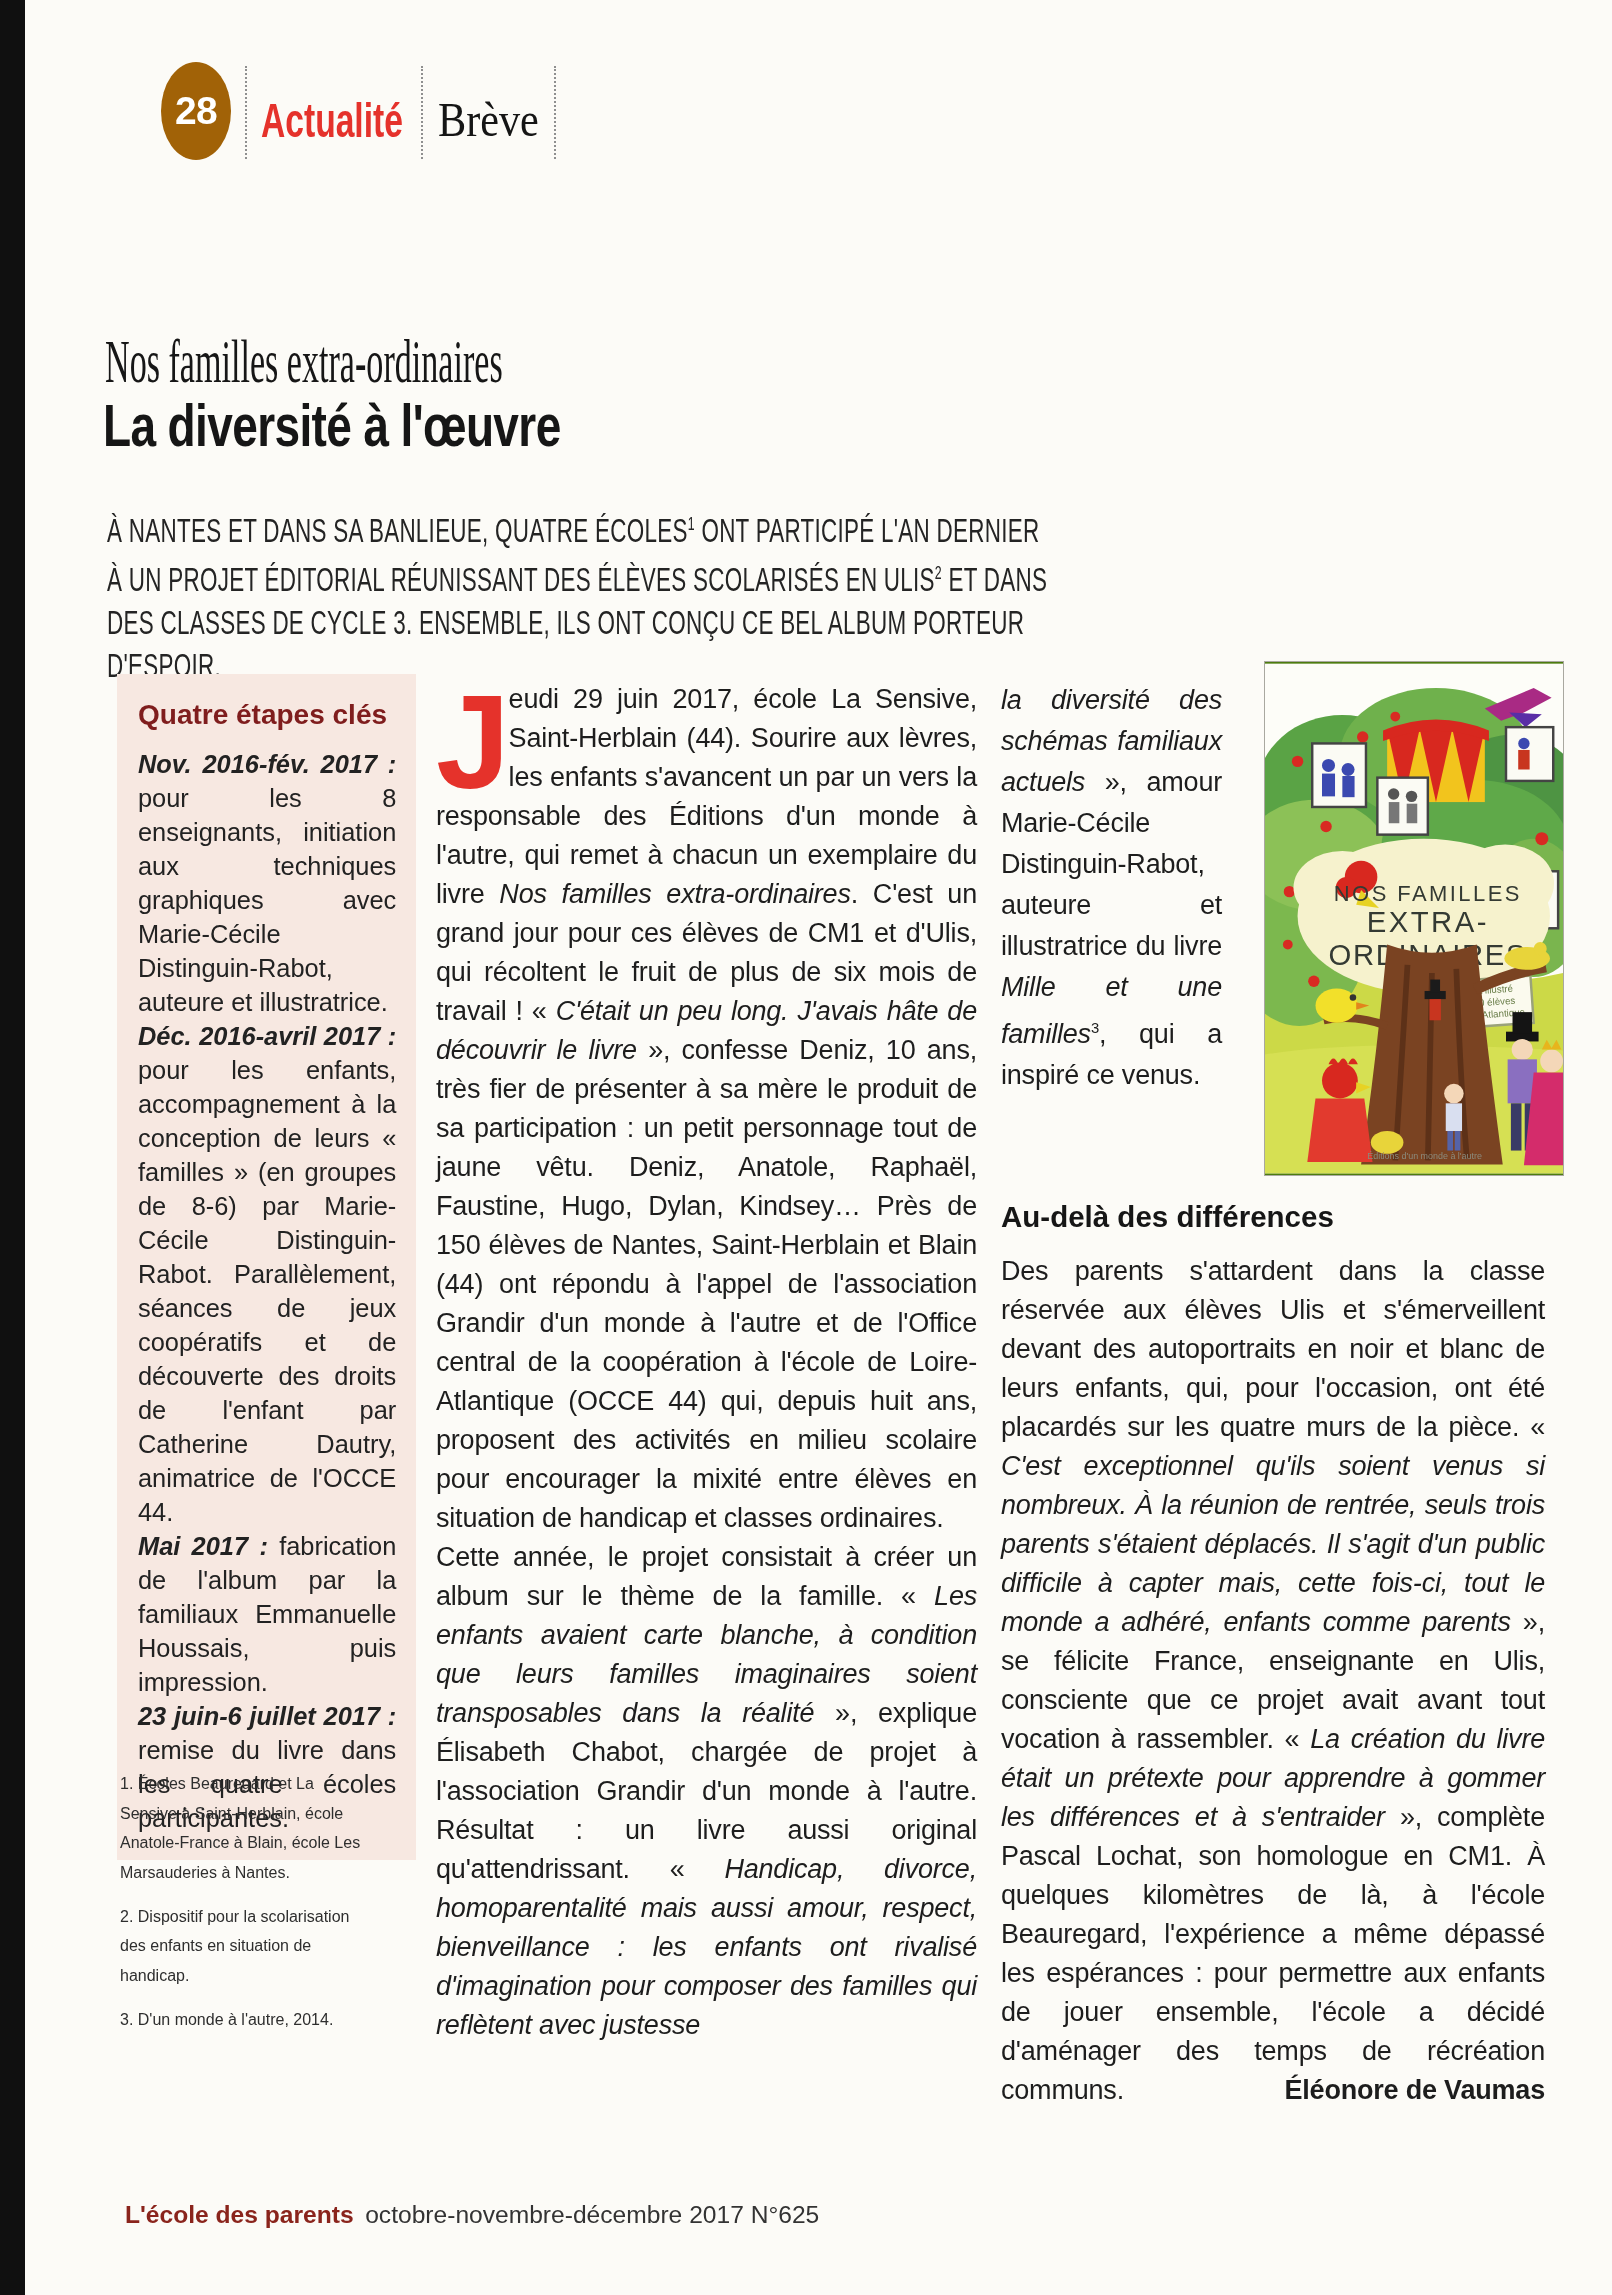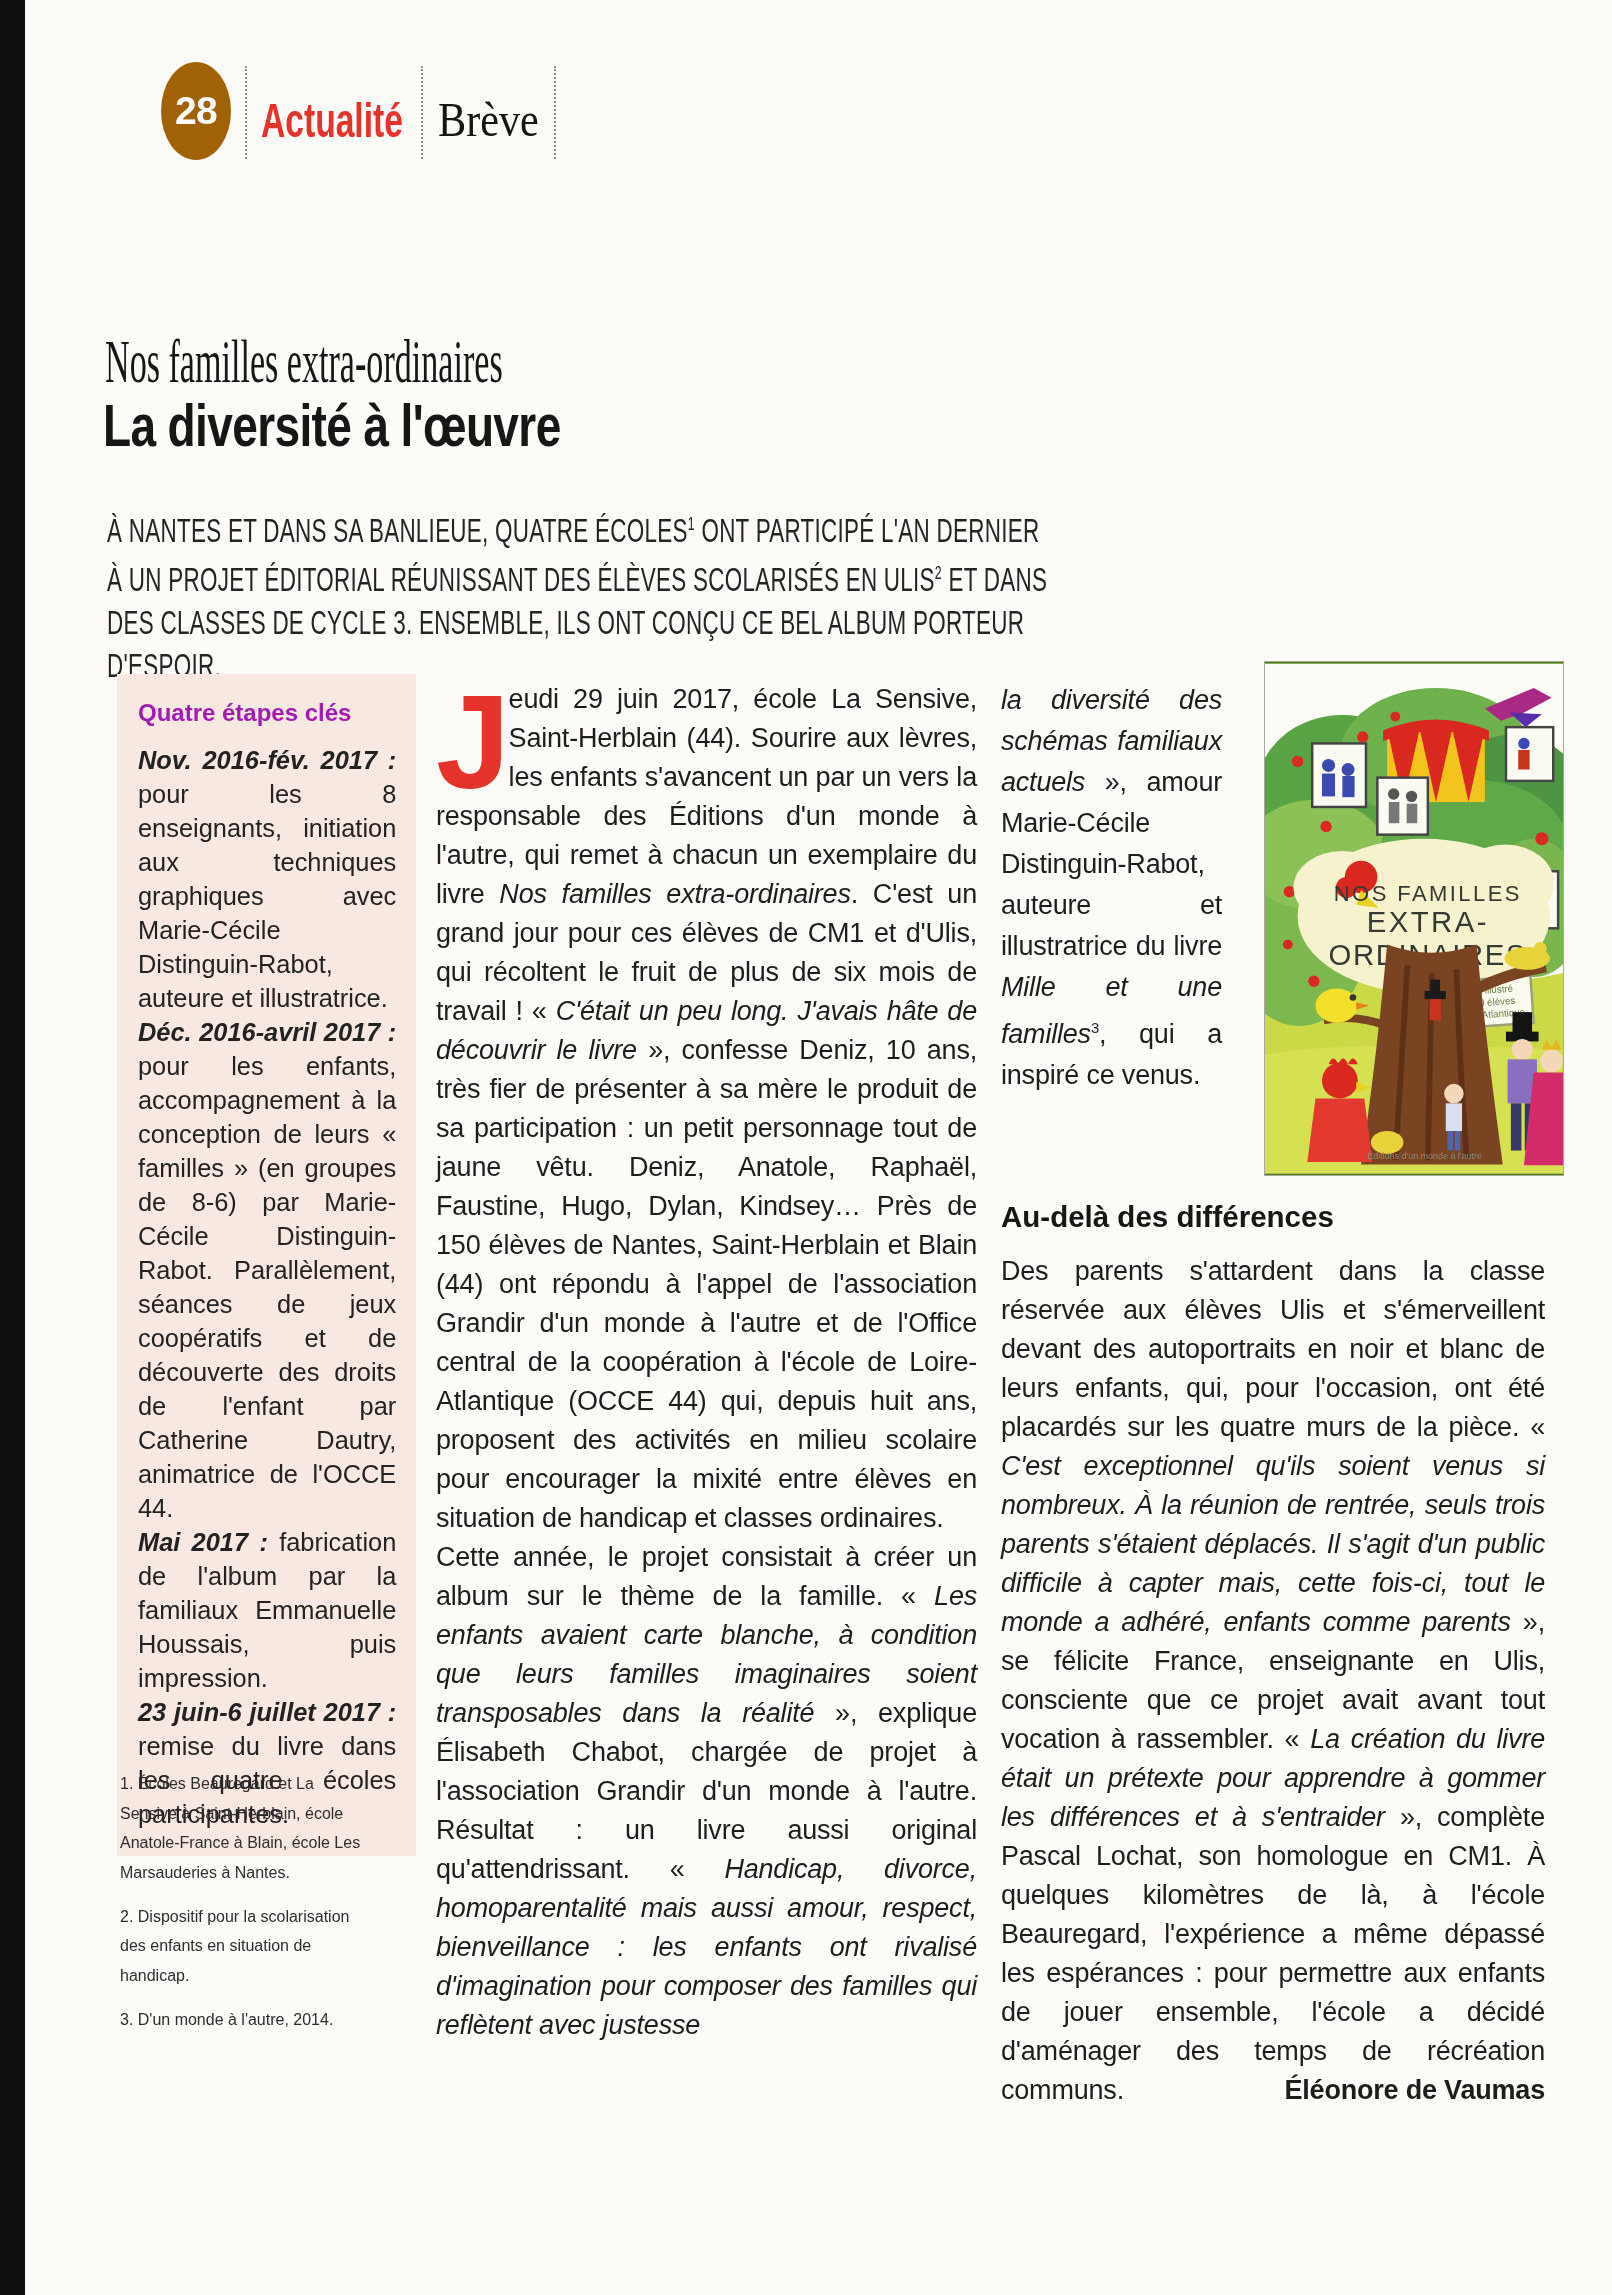--- a/index.html
+++ b/index.html
@@ -24,21 +24,21 @@
                 font-size:62px;color:#161616;white-space:nowrap;transform:scaleX(.55);transform-origin:left top;}
   #main-title{position:absolute;left:103px;top:392px;font-size:59px;font-weight:bold;color:#161616;
               white-space:nowrap;transform:scaleX(.78);transform-origin:left top;letter-spacing:-0.8px;}
   #standfirst{position:absolute;left:107px;top:503px;width:1393px;font-size:33px;line-height:43px;
               color:#242424;transform:scaleX(.68);transform-origin:left top;letter-spacing:0.4px;}
   #standfirst sup{font-size:55%;}
 
   
   #sidebar-box{position:absolute;left:117px;top:674px;width:299px;background:#f7e8e1;
                padding:24.6px 19.7px 24.6px 21px;box-sizing:border-box;}
-  #sidebar-title{color:#a21caf;font-size:24px;font-weight:bold;margin:0 0 16.4px 0;}
+  #sidebar-title{color:#7f1d1d;font-size:28px;font-weight:bold;margin:0 0 16.4px 0;}
   .sb-item{font-size:25.4px;line-height:34px;text-align:justify;color:#222;margin:0;}
   .bi{font-weight:bold;font-style:italic;}
   .it{font-style:italic;}
 
   
   .bodycol{font-size:27px;line-height:39px;text-align:justify;color:#1d1d1d;letter-spacing:-0.2px;}
   #col-main{position:absolute;left:436px;top:680px;width:541px;}
   #drop-cap{float:left;color:#e5322b;font-size:133px;line-height:105px;font-weight:bold;
             width:66px;margin:9.8px 6.6px 0 0;}
   #col-narrow{position:absolute;left:1001px;top:680px;width:221px;line-height:41px;}
@@ -222,14 +222,17 @@
       <text x="196" y="608" text-anchor="middle" font-family="Liberation Sans, sans-serif" font-size="11" fill="#8b8b7d">Éditions d'un monde à l'autre</text>
     </svg>
   </div>
 
   <div id="subheading">Au-delà des différences</div>
   <div id="col-right" class="bodycol">
     <p class="para"><span>Des parents s'attardent dans la classe réservée aux élèves Ulis et s'émerveillent devant des autoportraits en noir et blanc de leurs enfants, qui, pour l'occasion, ont été placardés sur les quatre murs de la pièce. « </span><span class="it">C'est exceptionnel qu'ils soient venus si nombreux. À la réunion de rentrée, seuls trois parents s'étaient déplacés. Il s'agit d'un public difficile à capter mais, cette fois-ci, tout le monde a adhéré, enfants comme parents</span><span> », se félicite France, enseignante en Ulis, consciente que ce projet avait avant tout vocation à rassembler. « </span><span class="it">La création du livre était un prétexte pour apprendre à gommer les différences et à s'entraider</span><span> », complète Pascal Lochat, son homologue en CM1. À quelques kilomètres de là, à l'école Beauregard, l'expérience a même dépassé les espérances : pour permettre aux enfants de jouer ensemble, l'école a décidé d'aménager des temps de récréation communs.</span></p>
     <div id="byline">Éléonore de Vaumas</div>
   </div>
 
+  <div id="footer">
+    <span id="footer-brand">L'école des parents</span><span id="footer-issue">octobre-novembre-décembre 2017  N°625</span>
+  </div>
 </div>
 
 
 </body></html>

